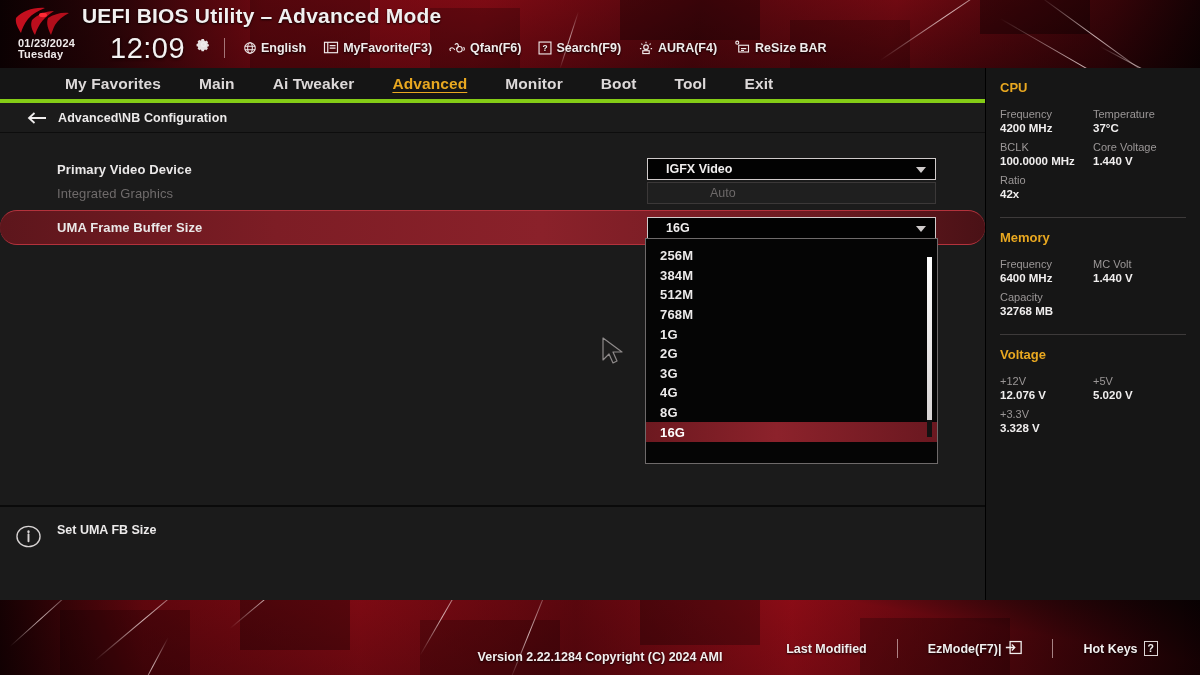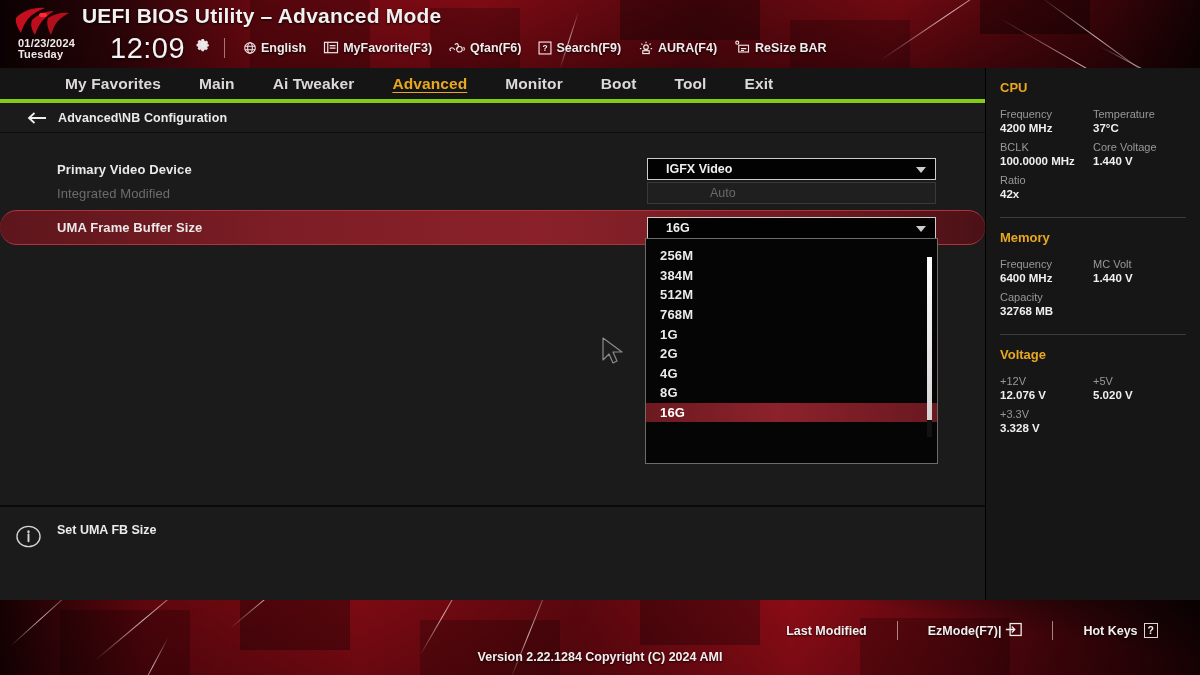--- a/index.html
+++ b/index.html
@@ -150,21 +150,21 @@
     background:
       linear-gradient(90deg, rgba(10,0,1,.85) 0%, rgba(90,4,10,.45) 12%, rgba(150,10,20,.30) 30%, rgba(60,3,8,.55) 48%, rgba(140,10,20,.28) 66%, rgba(30,1,4,.75) 88%, rgba(8,0,1,.9) 100%),
       linear-gradient(190deg,#12010300 0%,#8c0d17 22%,#6e0a12 55%,#3c050a 100%);
     overflow:hidden;
   }
   .version{
     position:absolute; left:0; top:50px; width:1200px; text-align:center;
     font-size:12.5px; font-weight:700; color:#f3eeee;
     text-shadow:0 1px 2px rgba(0,0,0,.8);
   }
-  .fbtns{ position:absolute; right:24px; top:21px; display:flex; align-items:center; gap:12px;}
+  .fbtns{ position:absolute; right:24px; top:39px; display:flex; align-items:center; gap:12px;}
   .fbtn{ display:flex; align-items:center; gap:4px; font-size:12.5px; font-weight:700; color:#f2eeee;
          padding:0 18px; cursor:pointer; text-shadow:0 1px 2px rgba(0,0,0,.8); white-space:nowrap;}
   .fdiv{ width:1px; height:19px; background:rgba(240,215,215,.6);}
   .keybox{ border:1px solid #ddd6d6; font-size:10.5px; padding:0 3px; line-height:13px; margin-left:2px;}
 
   
   .cursor{ position:absolute; left:600px; top:336px; width:28px; height:30px; pointer-events:none;}
 </style>
 </head>
 <body>
@@ -304,21 +304,21 @@
 
     <div class="row" style="top:19px;text-align:center;">
       <span class="lbl">Primary Video Device</span>
       <span class="field sel" style="top:6px;">
         <span class="val">IGFX Video</span>
         <span class="caret"></span>
       </span>
     </div>
 
     <div class="row disabled" style="top:43px;">
-      <span class="lbl">Integrated Modified</span>
+      <span class="lbl">Integrated Graphics</span>
       <span class="field ghost" style="top:6px;padding-left:44px;">
         <span class="val">Auto</span>
       </span>
     </div>
 
     <div class="row selected" style="top:77px;">
       <span class="lbl">UMA Frame Buffer Size</span>
       <span class="field sel" style="top:6px;">
         <span class="val">16G</span>
         <span class="caret"></span>
@@ -327,20 +327,21 @@
   </div>
 
   <div class="dropdown">
     <div style="height:7px;"></div>
     <div class="opt">256M</div>
     <div class="opt">384M</div>
     <div class="opt">512M</div>
     <div class="opt">768M</div>
     <div class="opt">1G</div>
     <div class="opt">2G</div>
+    <div class="opt">3G</div>
     <div class="opt">4G</div>
     <div class="opt">8G</div>
     <div class="opt active">16G</div>
     <div class="sbtrack"></div>
     <div class="sbthumb"></div>
   </div>
 
   <div class="helpbar"></div>
   <span class="info-ic">
     <svg width="25" height="25" viewBox="0 0 26 26" fill="none" stroke="#d8d4d4" stroke-width="1.4">

